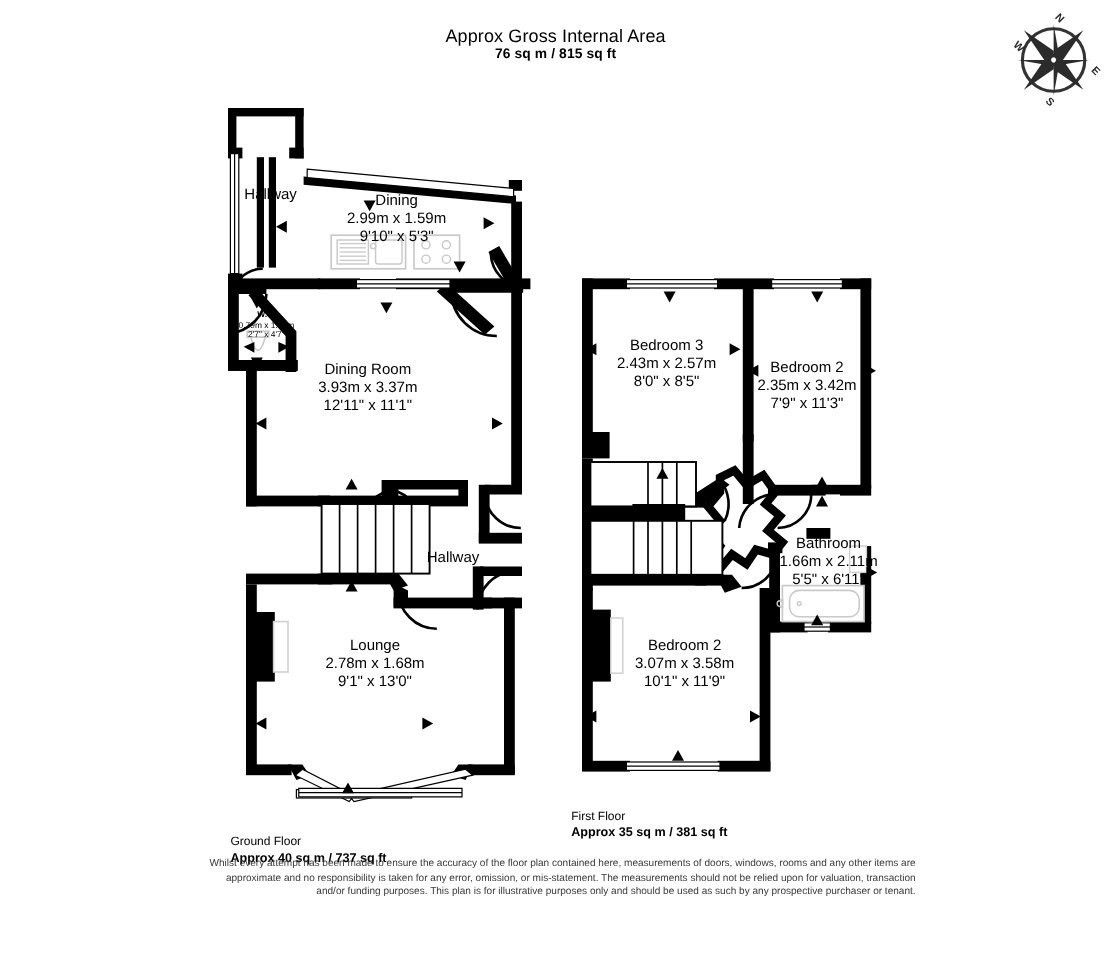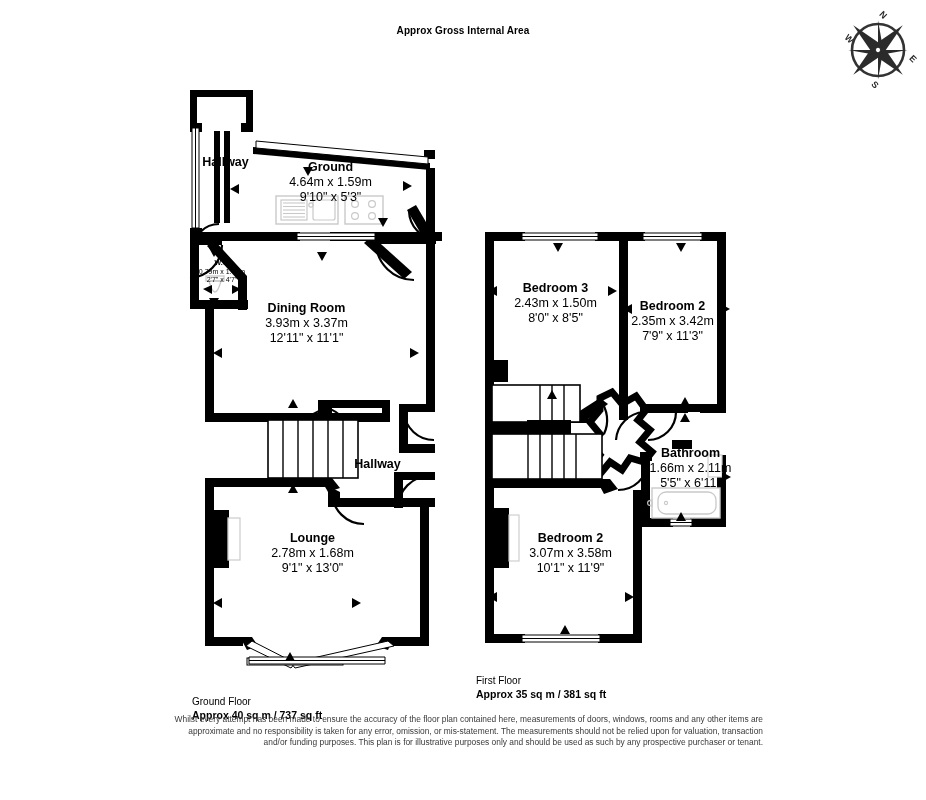--- a/index.html
+++ b/index.html
@@ -4,47 +4,48 @@
 <style>
   html,body{margin:0;padding:0;background:#ffffff;}
   body{
     width:926px;height:800px;position:relative;overflow:hidden;
     font-family:"Liberation Sans","DejaVu Sans",sans-serif;
     color:#000000;
   }
   .abs{position:absolute;}
   
   #header{left:0;top:24px;width:926px;text-align:center;}
-  #header .l1{font-size:10px;font-weight:bold;letter-spacing:.1px;line-height:14px;}
+  #header .l1{font-size:15px;font-weight:normal;letter-spacing:.1px;line-height:14px;}
   #header .l2{font-size:11.5px;font-weight:bold;letter-spacing:.1px;line-height:14px;}
   
   #compass{left:833px;top:5px;width:90px;height:90px;}
   
   #plan{left:0;top:0;width:926px;height:800px;}
   
   .room{text-align:center;line-height:15px;white-space:nowrap;}
-  .room .nm{font-size:12.5px;font-weight:bold;}
+  .room .nm{font-size:12.5px;font-weight:normal;}
   .room .d1{font-size:12.5px;}
   .room .d2{font-size:12.5px;}
   .room.small .nm{font-size:7px;font-weight:bold;}
   .room.small .d1{font-size:7px;}
   .room.small .d2{font-size:7px;}
   .room.small{line-height:8.5px;}
   
   .floorttl{font-size:10px;font-weight:normal;white-space:nowrap;}
   .floorsub{font-size:10.5px;font-weight:bold;white-space:nowrap;margin-top:2px;}
   
   #disclaimer{left:163px;top:714px;width:600px;text-align:right;
     font-size:8.4px;line-height:11.6px;color:#3a3a3a;}
 </style>
 </head>
 <body>
 
 <div class="abs" id="header">
   <div class="l1">Approx Gross Internal Area</div>
+  <div class="l2">76 sq m / 815 sq ft</div>
 </div>
 
 <div class="abs" id="compass">
   <svg width="90" height="90" viewBox="0 0 90 90">
     <g transform="rotate(45 45 45)">
       <circle cx="45" cy="45" r="26" fill="none" stroke="#333" stroke-width="2.6"></circle>
 
       <polygon points="45,10 50.5,39.5 45,45 39.5,39.5" fill="#2b2b2b"></polygon>
       <polygon points="45,80 50.5,50.5 45,45 39.5,50.5" fill="#2b2b2b"></polygon>
       <polygon points="10,45 39.5,50.5 45,45 39.5,39.5" fill="#2b2b2b"></polygon>
@@ -368,22 +369,22 @@
       <polygon points="560,625 570,625 565,634" transform="rotate(180 565 629.5)"></polygon>
     </g>
   </g>
 </svg>
 
 <div class="abs room" style="left:178px;top:155px;width:95px;">
   <div class="nm">Hallway</div>
 </div>
 
 <div class="abs room" style="left:248px;top:160px;width:165px;">
-  <div class="nm">Ground</div>
-  <div class="d1">4.64m x 1.59m</div>
+  <div class="nm">Dining</div>
+  <div class="d1">2.99m x 1.59m</div>
   <div class="d2">9'10" x 5'3"</div>
 </div>
 
 <div class="abs room small" style="left:186px;top:259px;width:72px;">
   <div class="nm">W.C.</div>
   <div class="d1">0.79m x 1.40m</div>
   <div class="d2">2'7" x 4'7"</div>
 </div>
 
 <div class="abs room" style="left:224px;top:301px;width:165px;">
@@ -397,21 +398,21 @@
 </div>
 
 <div class="abs room" style="left:230px;top:531px;width:165px;">
   <div class="nm">Lounge</div>
   <div class="d1">2.78m x 1.68m</div>
   <div class="d2">9'1" x 13'0"</div>
 </div>
 
 <div class="abs room" style="left:473px;top:281px;width:165px;">
   <div class="nm">Bedroom 3</div>
-  <div class="d1">2.43m x 1.50m</div>
+  <div class="d1">2.43m x 2.57m</div>
   <div class="d2">8'0" x 8'5"</div>
 </div>
 
 <div class="abs room" style="left:590px;top:299px;width:165px;">
   <div class="nm">Bedroom 2</div>
   <div class="d1">2.35m x 3.42m</div>
   <div class="d2">7'9" x 11'3"</div>
 </div>
 
 <div class="abs room" style="left:608px;top:446px;width:165px;">

